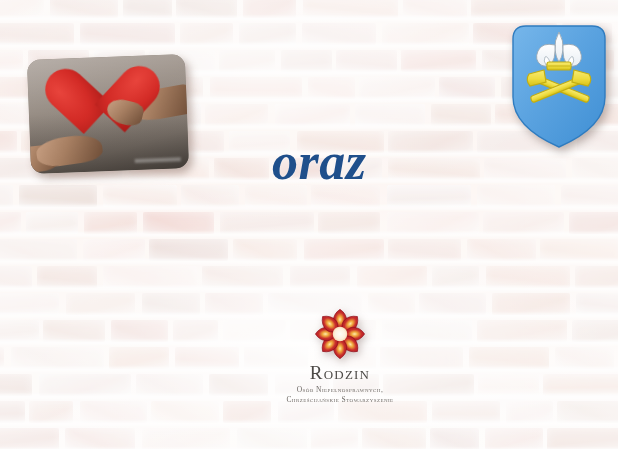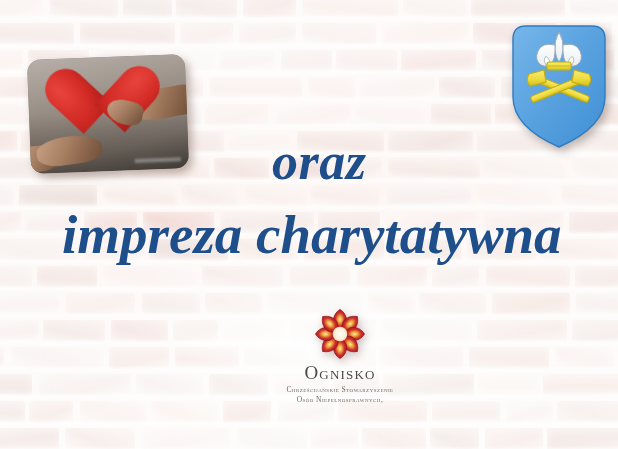--- a/index.html
+++ b/index.html
@@ -498,21 +498,20 @@
       <path d="M54 24 Q67 21 71 30 Q75 39 68 44 Q62 47 57 42 Q54 37 54 30 Z" fill="url(#fleurGrad)" stroke="#9aa7b2" stroke-width="0.9"></path>
       <path d="M41 41 Q38 34 36 36 Q34 40 37 44 Z" fill="#ffffff" stroke="#9aa7b2" stroke-width="0.7"></path>
       <path d="M59 41 Q62 34 64 36 Q66 40 63 44 Z" fill="#ffffff" stroke="#9aa7b2" stroke-width="0.7"></path>
 
       <rect x="38" y="41" width="24" height="8" rx="2" fill="url(#axeGrad)" stroke="#c2ad12" stroke-width="1.1"></rect>
       <line x1="39" y1="45" x2="61" y2="45" stroke="#c2ad12" stroke-width="0.9"></line>
     </g>
   </svg>
 
   <div class="headline" id="line-2">oraz</div>
-  <div class="headline" id="line-3">impreza charytatywna</div>
 
   <div id="ognisko-logo">
     <svg id="ognisko-mark" viewBox="0 0 100 100">
       <defs>
         <radialGradient id="petalGrad" cx="50%" cy="50%" r="58%">
           <stop offset="0%" stop-color="#ffe9b0"></stop>
           <stop offset="26%" stop-color="#f0a93c"></stop>
           <stop offset="58%" stop-color="#c9302c"></stop>
           <stop offset="100%" stop-color="#a8111f"></stop>
         </radialGradient>
@@ -531,21 +530,21 @@
         <use href="#ogn-petal" transform="rotate(90 50 50)"></use>
         <use href="#ogn-petal" transform="rotate(135 50 50)"></use>
         <use href="#ogn-petal" transform="rotate(180 50 50)"></use>
         <use href="#ogn-petal" transform="rotate(225 50 50)"></use>
         <use href="#ogn-petal" transform="rotate(270 50 50)"></use>
         <use href="#ogn-petal" transform="rotate(315 50 50)"></use>
       </g>
       <circle cx="50" cy="50" r="13" fill="url(#coreGrad)"></circle>
     </svg>
 
-    <div id="ognisko-wordmark">Ognisko</div>
+    <div id="ognisko-wordmark">Rodzin</div>
 
     <div id="ognisko-tagline">
+      <div>Osób Niepełnosprawnych,</div>
       <div>Chrześcijańskie Stowarzyszenie</div>
-      <div>Osób Niepełnosprawnych,</div>
     </div>
   </div>
 
 </div>
 
 </body></html>

